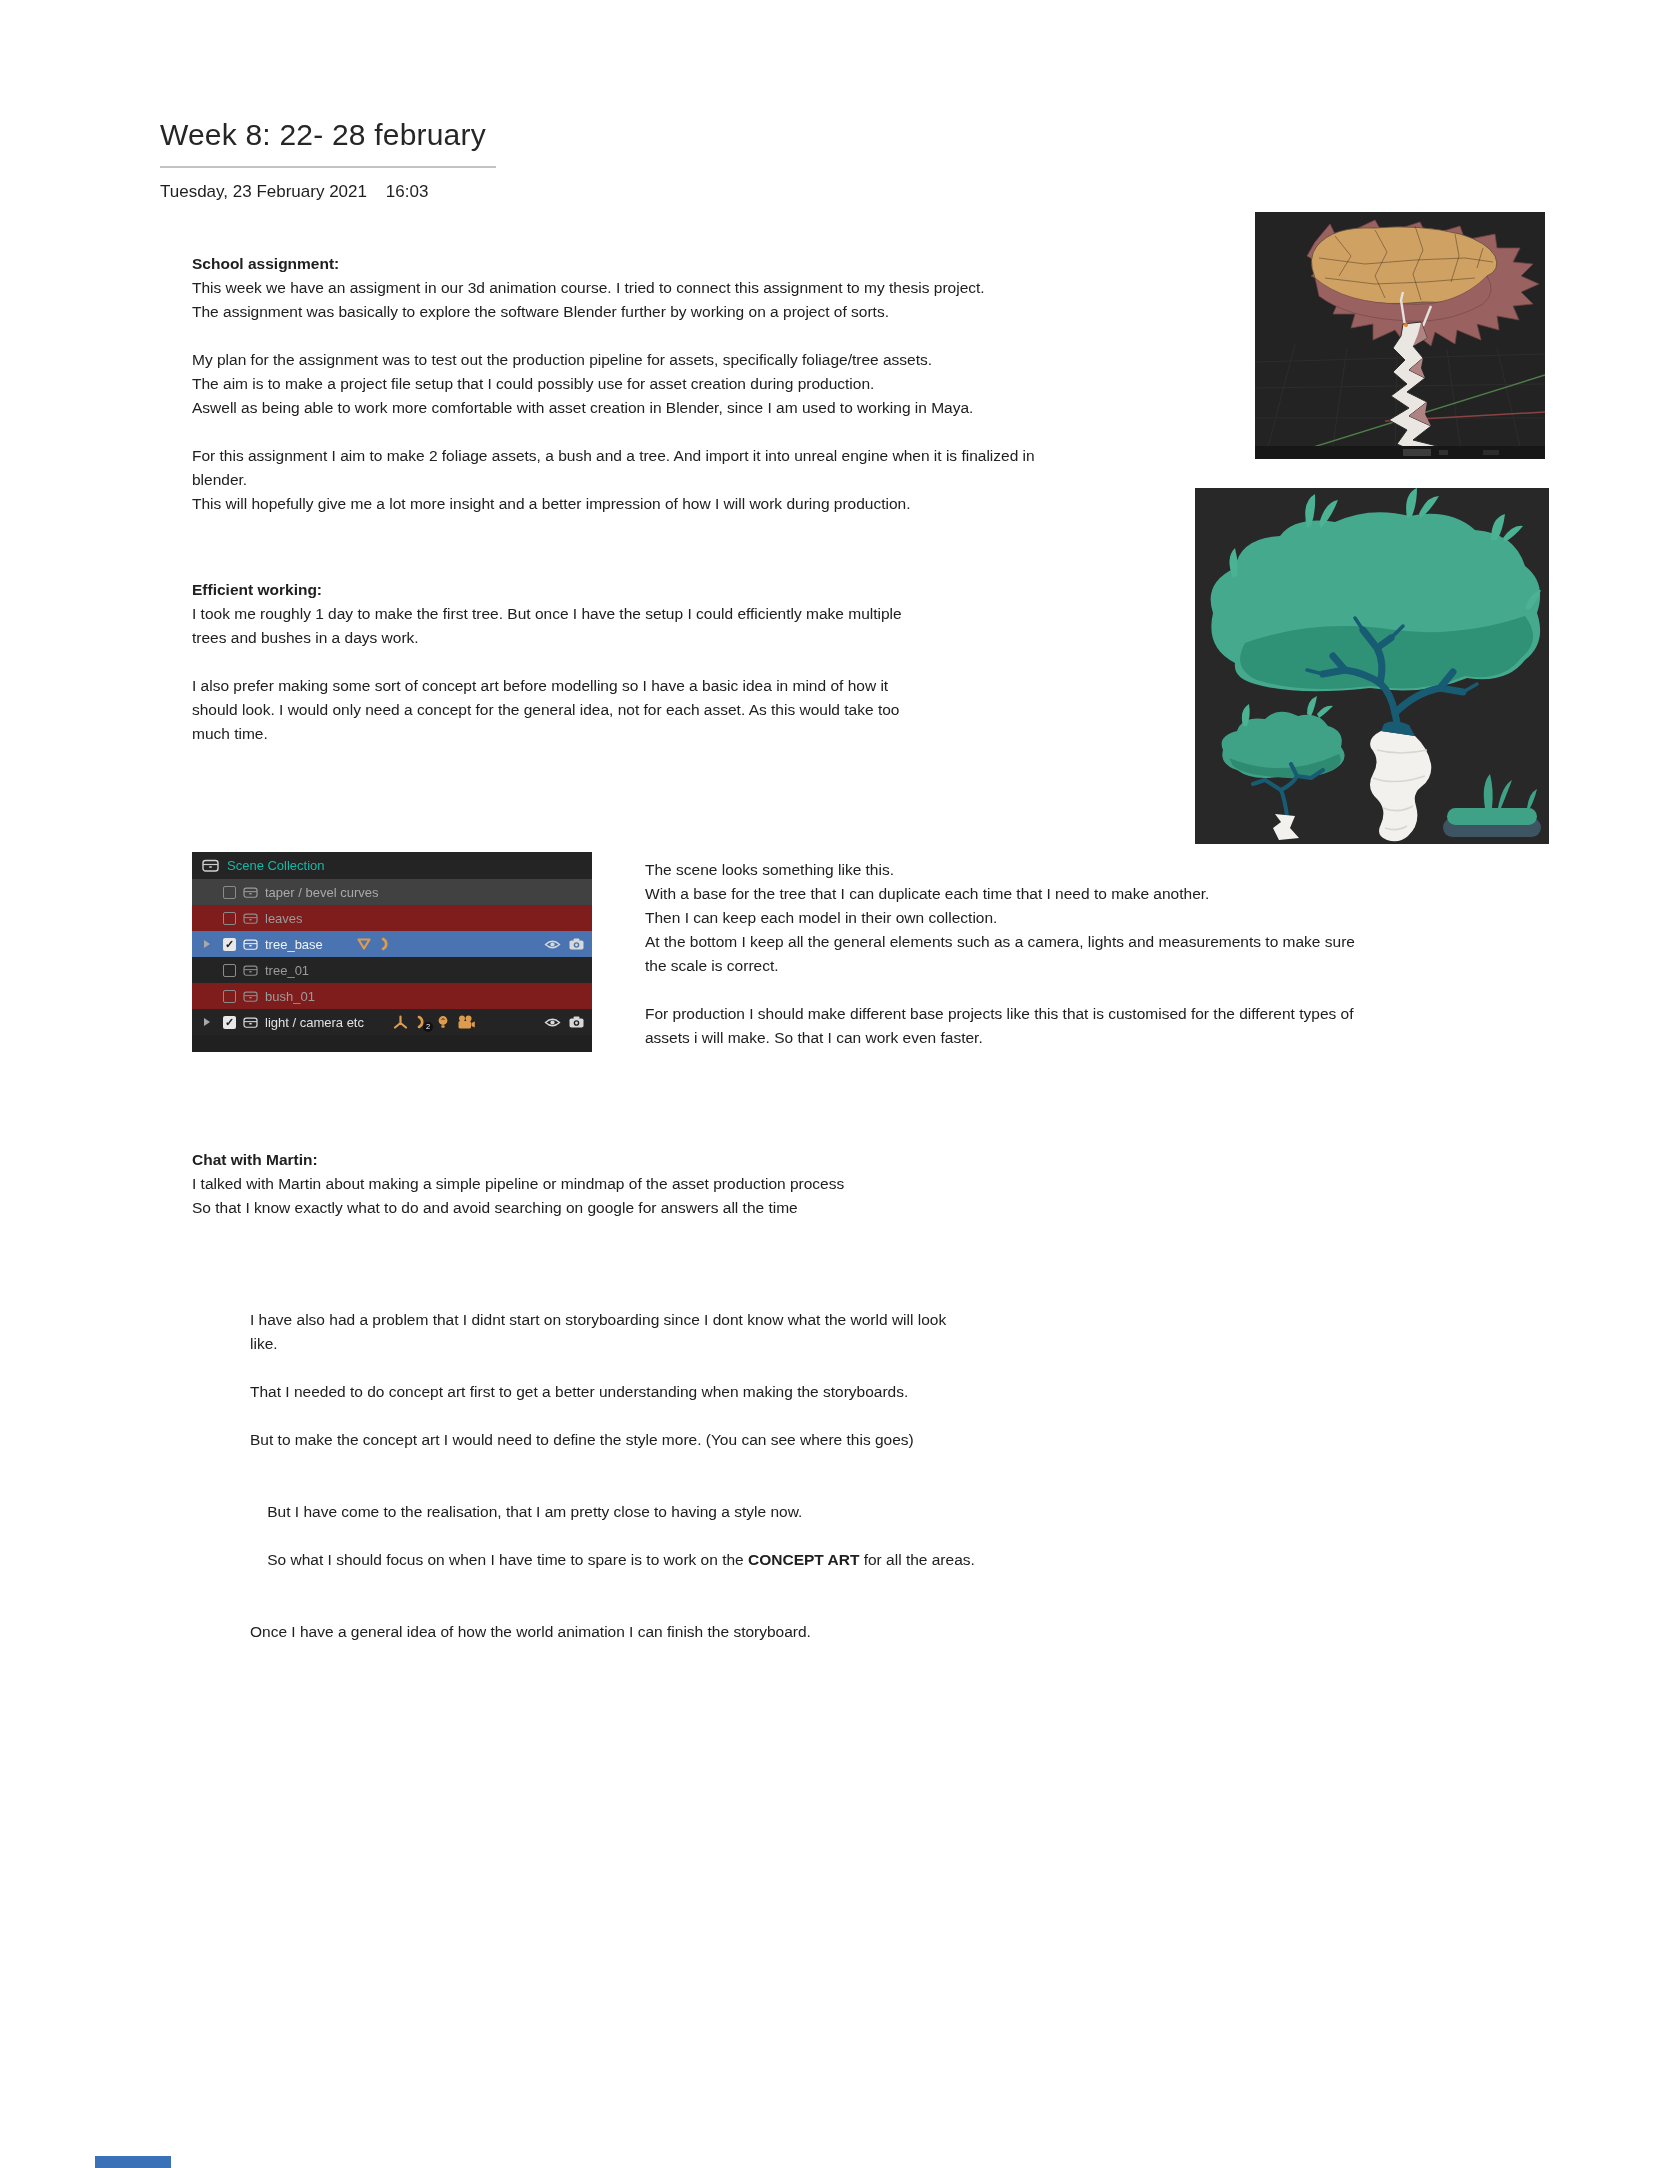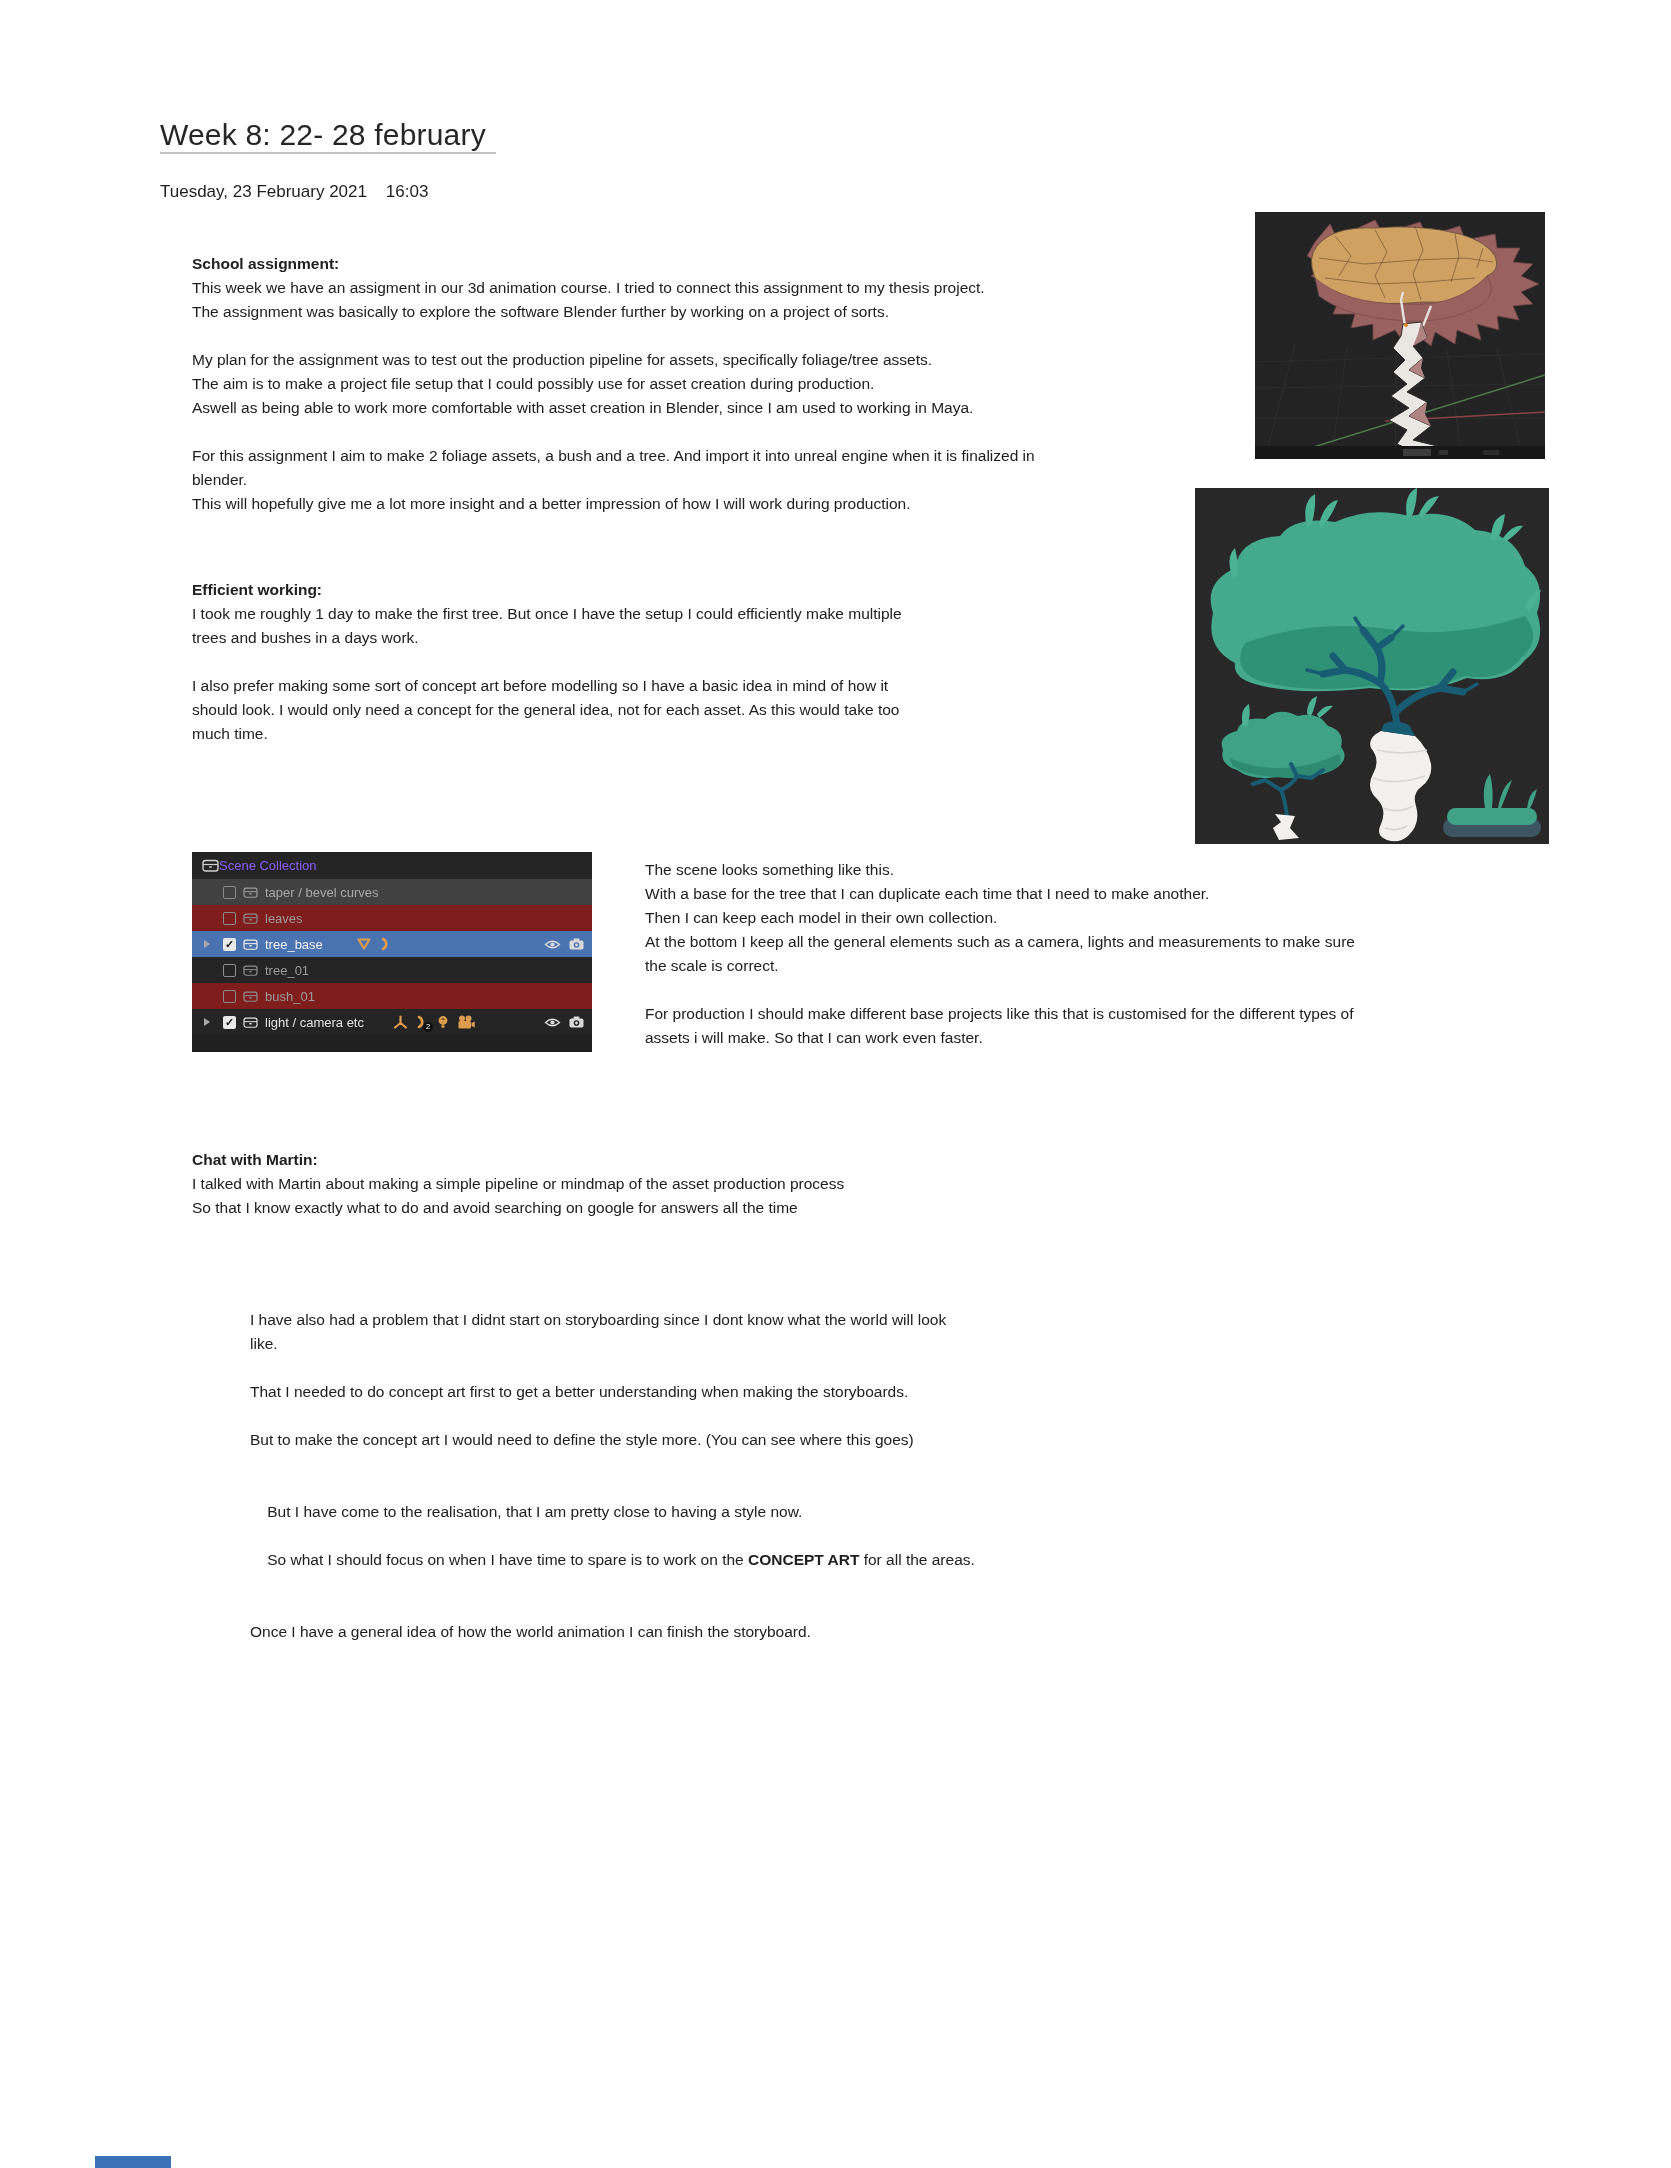--- a/index.html
+++ b/index.html
@@ -4,37 +4,37 @@
 <style>
   html,body{margin:0;padding:0;}
   body{
     width:1671px;height:2168px;position:relative;background:#ffffff;
     font-family:"Liberation Sans",sans-serif;color:#1c1c1c;
     -webkit-font-smoothing:antialiased;
   }
   .abs{position:absolute;}
   .page-title{
     left:160px;top:118px;font-size:30px;font-weight:300;color:#262626;
-    letter-spacing:.2px;padding:0 10px 0 0;border-bottom:2px solid #c3c3c3;
+    letter-spacing:.2px;padding:0 10px 14px 0;border-bottom:2px solid #c3c3c3;
     white-space:pre;
   }
   .date-line{left:160px;top:182px;font-size:17px;color:#1f1f1f;white-space:pre-wrap;}
   .sec{position:absolute;font-size:15.5px;line-height:24px;color:#202020;}
   .sec .h{font-weight:bold;white-space:pre;}
   .sec .para{white-space:pre-wrap;margin-top:24px;}
   .sec .para.first{margin-top:0;}
   .sec .b{font-weight:bold;}
   .stuck-h{font-size:19px;font-weight:bold;line-height:28px;margin-bottom:24px;white-space:pre;}
 
   
   .outliner{
     position:absolute;left:192px;top:852px;width:400px;height:200px;
     background:#202020;font-size:13px;color:#9b9b9b;overflow:hidden;
   }
-  .ol-header{height:27px;display:flex;align-items:center;padding-left:10px;color:#8b5cf6;background:#242424;}
+  .ol-header{height:27px;display:flex;align-items:center;gap:8px;padding-left:10px;color:#14b8a6;background:#242424;}
   .ol-row{height:26px;display:flex;align-items:center;gap:7px;padding:0 8px 0 12px;background:#242424;}
   .ol-row.alt{background:#7f1d1d;}
   .ol-row.hl{background:#414141;color:#a9a9a9;}
   .ol-row.sel{background:#4a73b1;color:#f2f2f2;}
   .ol-arrow{width:12px;display:flex;align-items:center;}
   .ol-arrow .tri{width:0;height:0;border-left:6px solid #a9a9a9;border-top:4.5px solid transparent;border-bottom:4.5px solid transparent;}
   .ol-arrow.empty .tri{visibility:hidden;}
   .cb{width:13px;height:13px;border-radius:2px;box-sizing:border-box;flex:none;}
   .cb.off{border:1.5px solid #8b8b8b;background:transparent;}
   .cb.on{background:#e8e8e8;color:#1b1b1b;font-size:11px;line-height:13px;text-align:center;font-weight:bold;}

